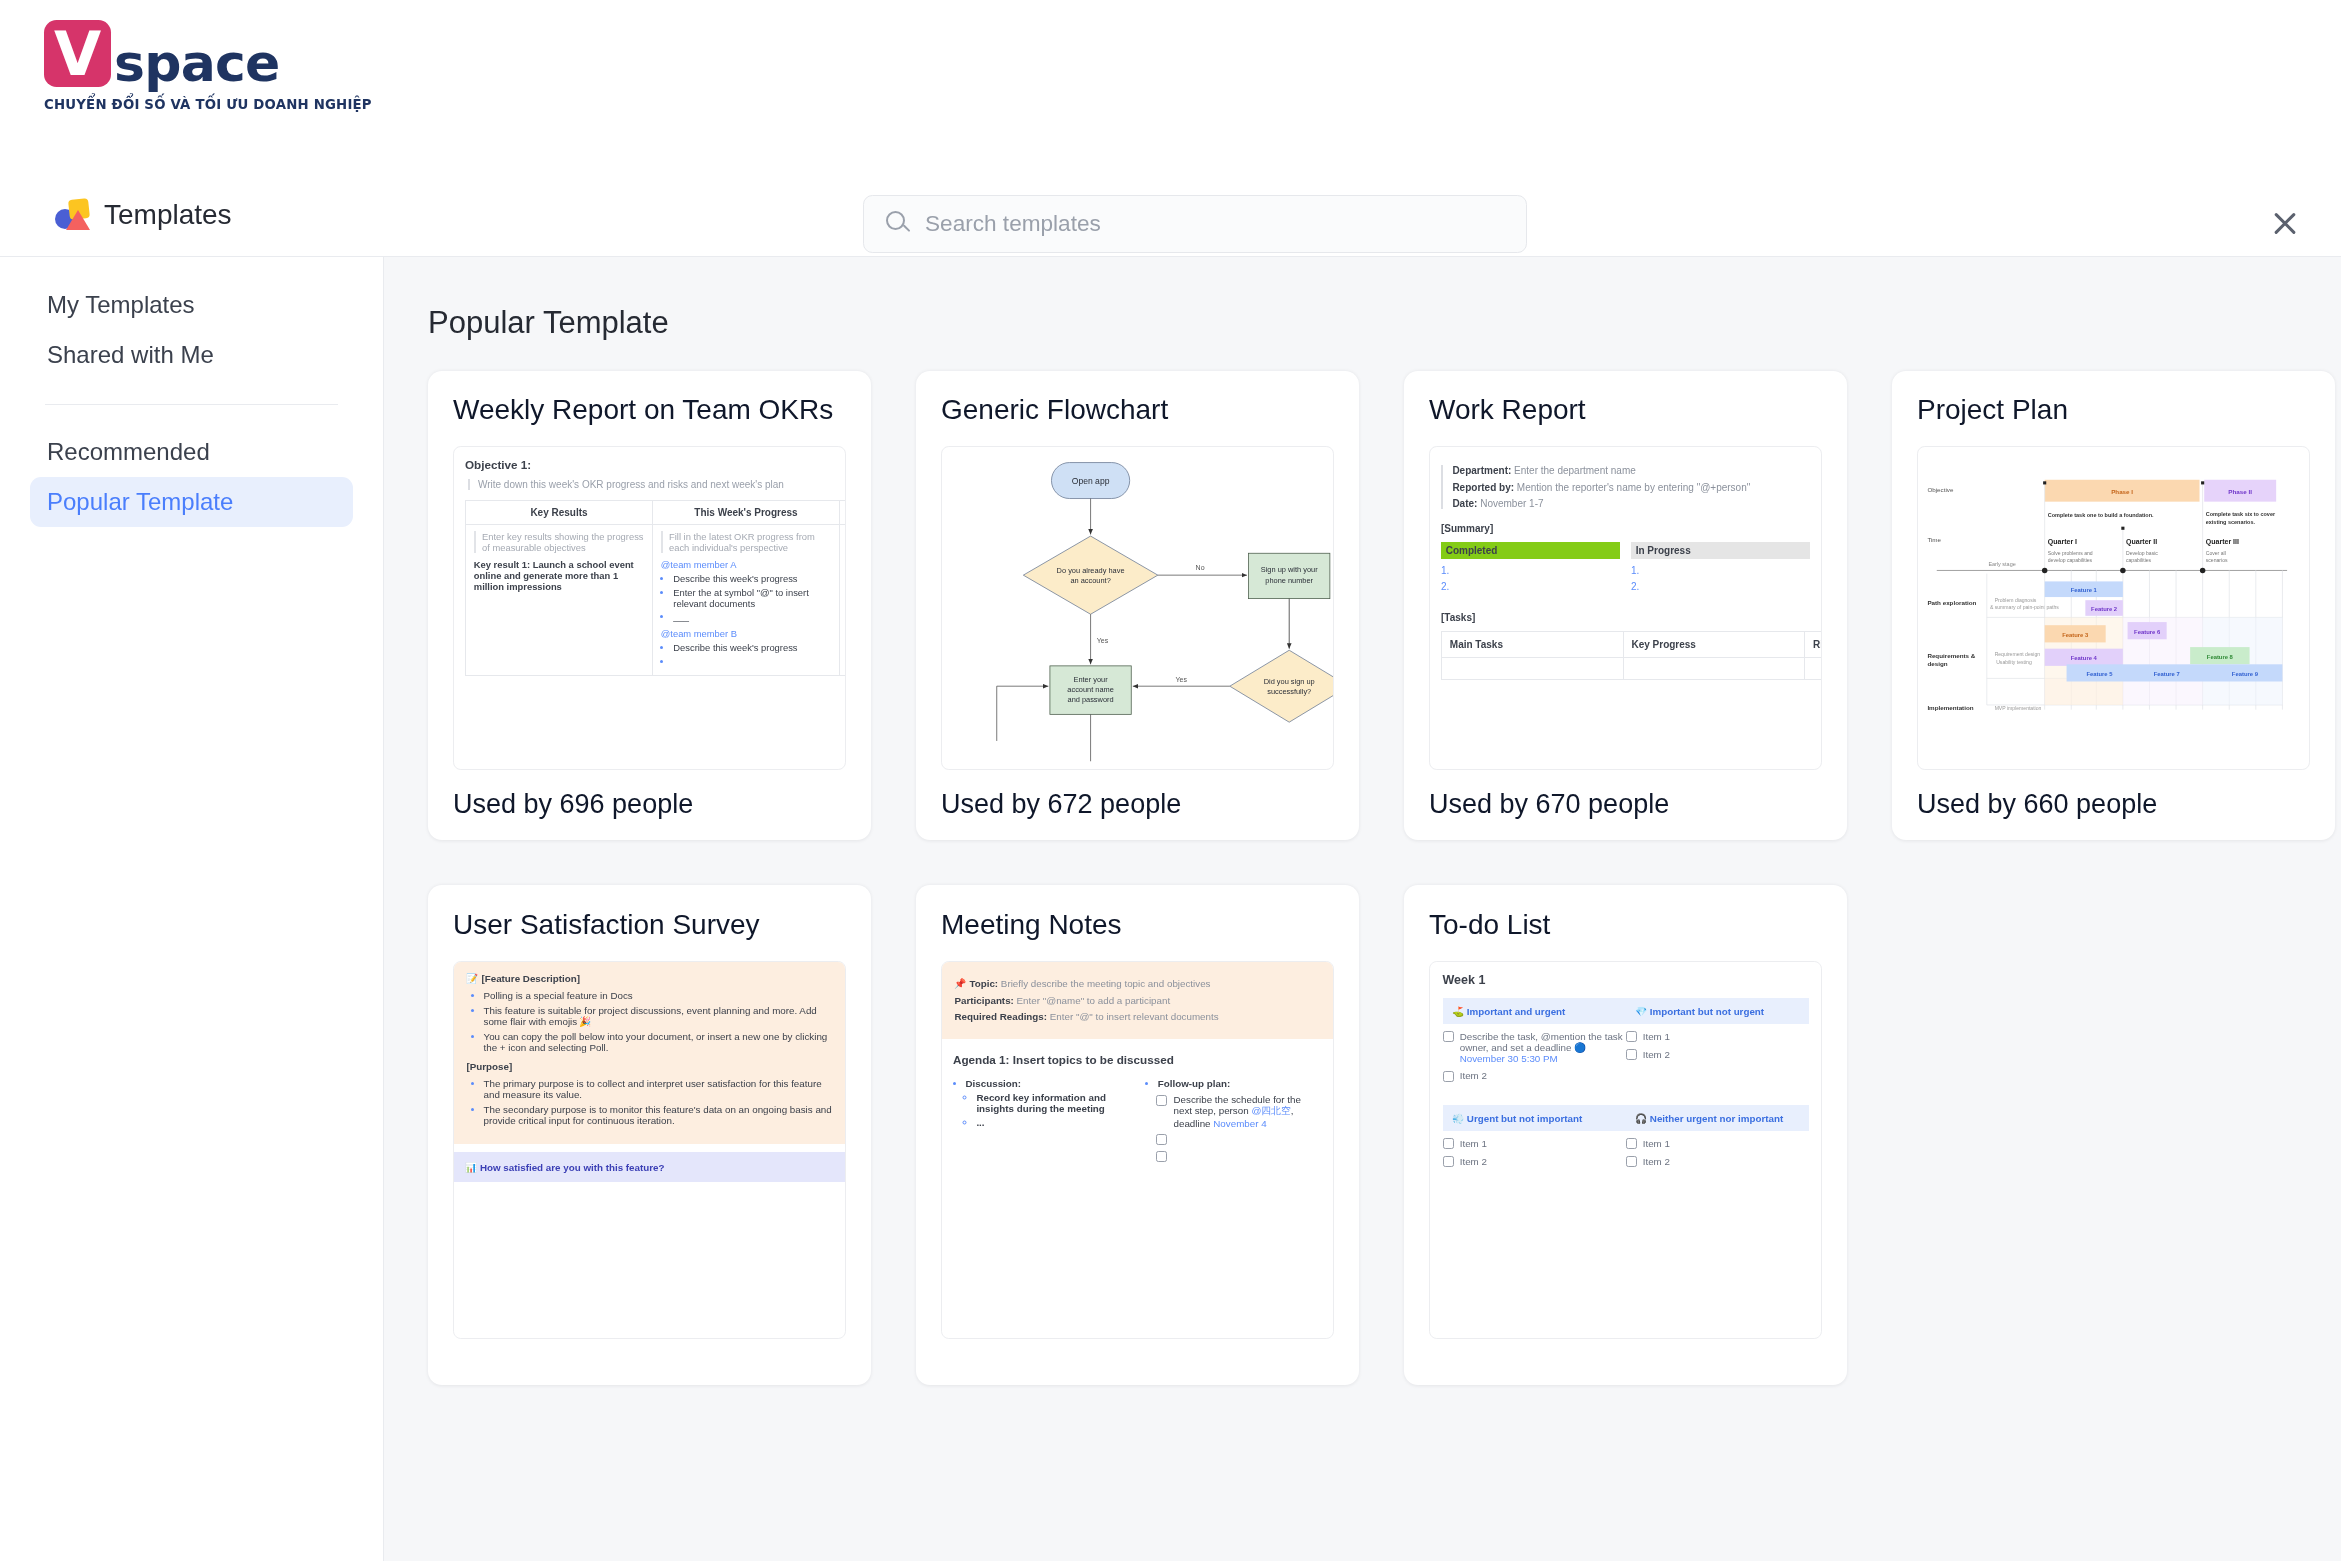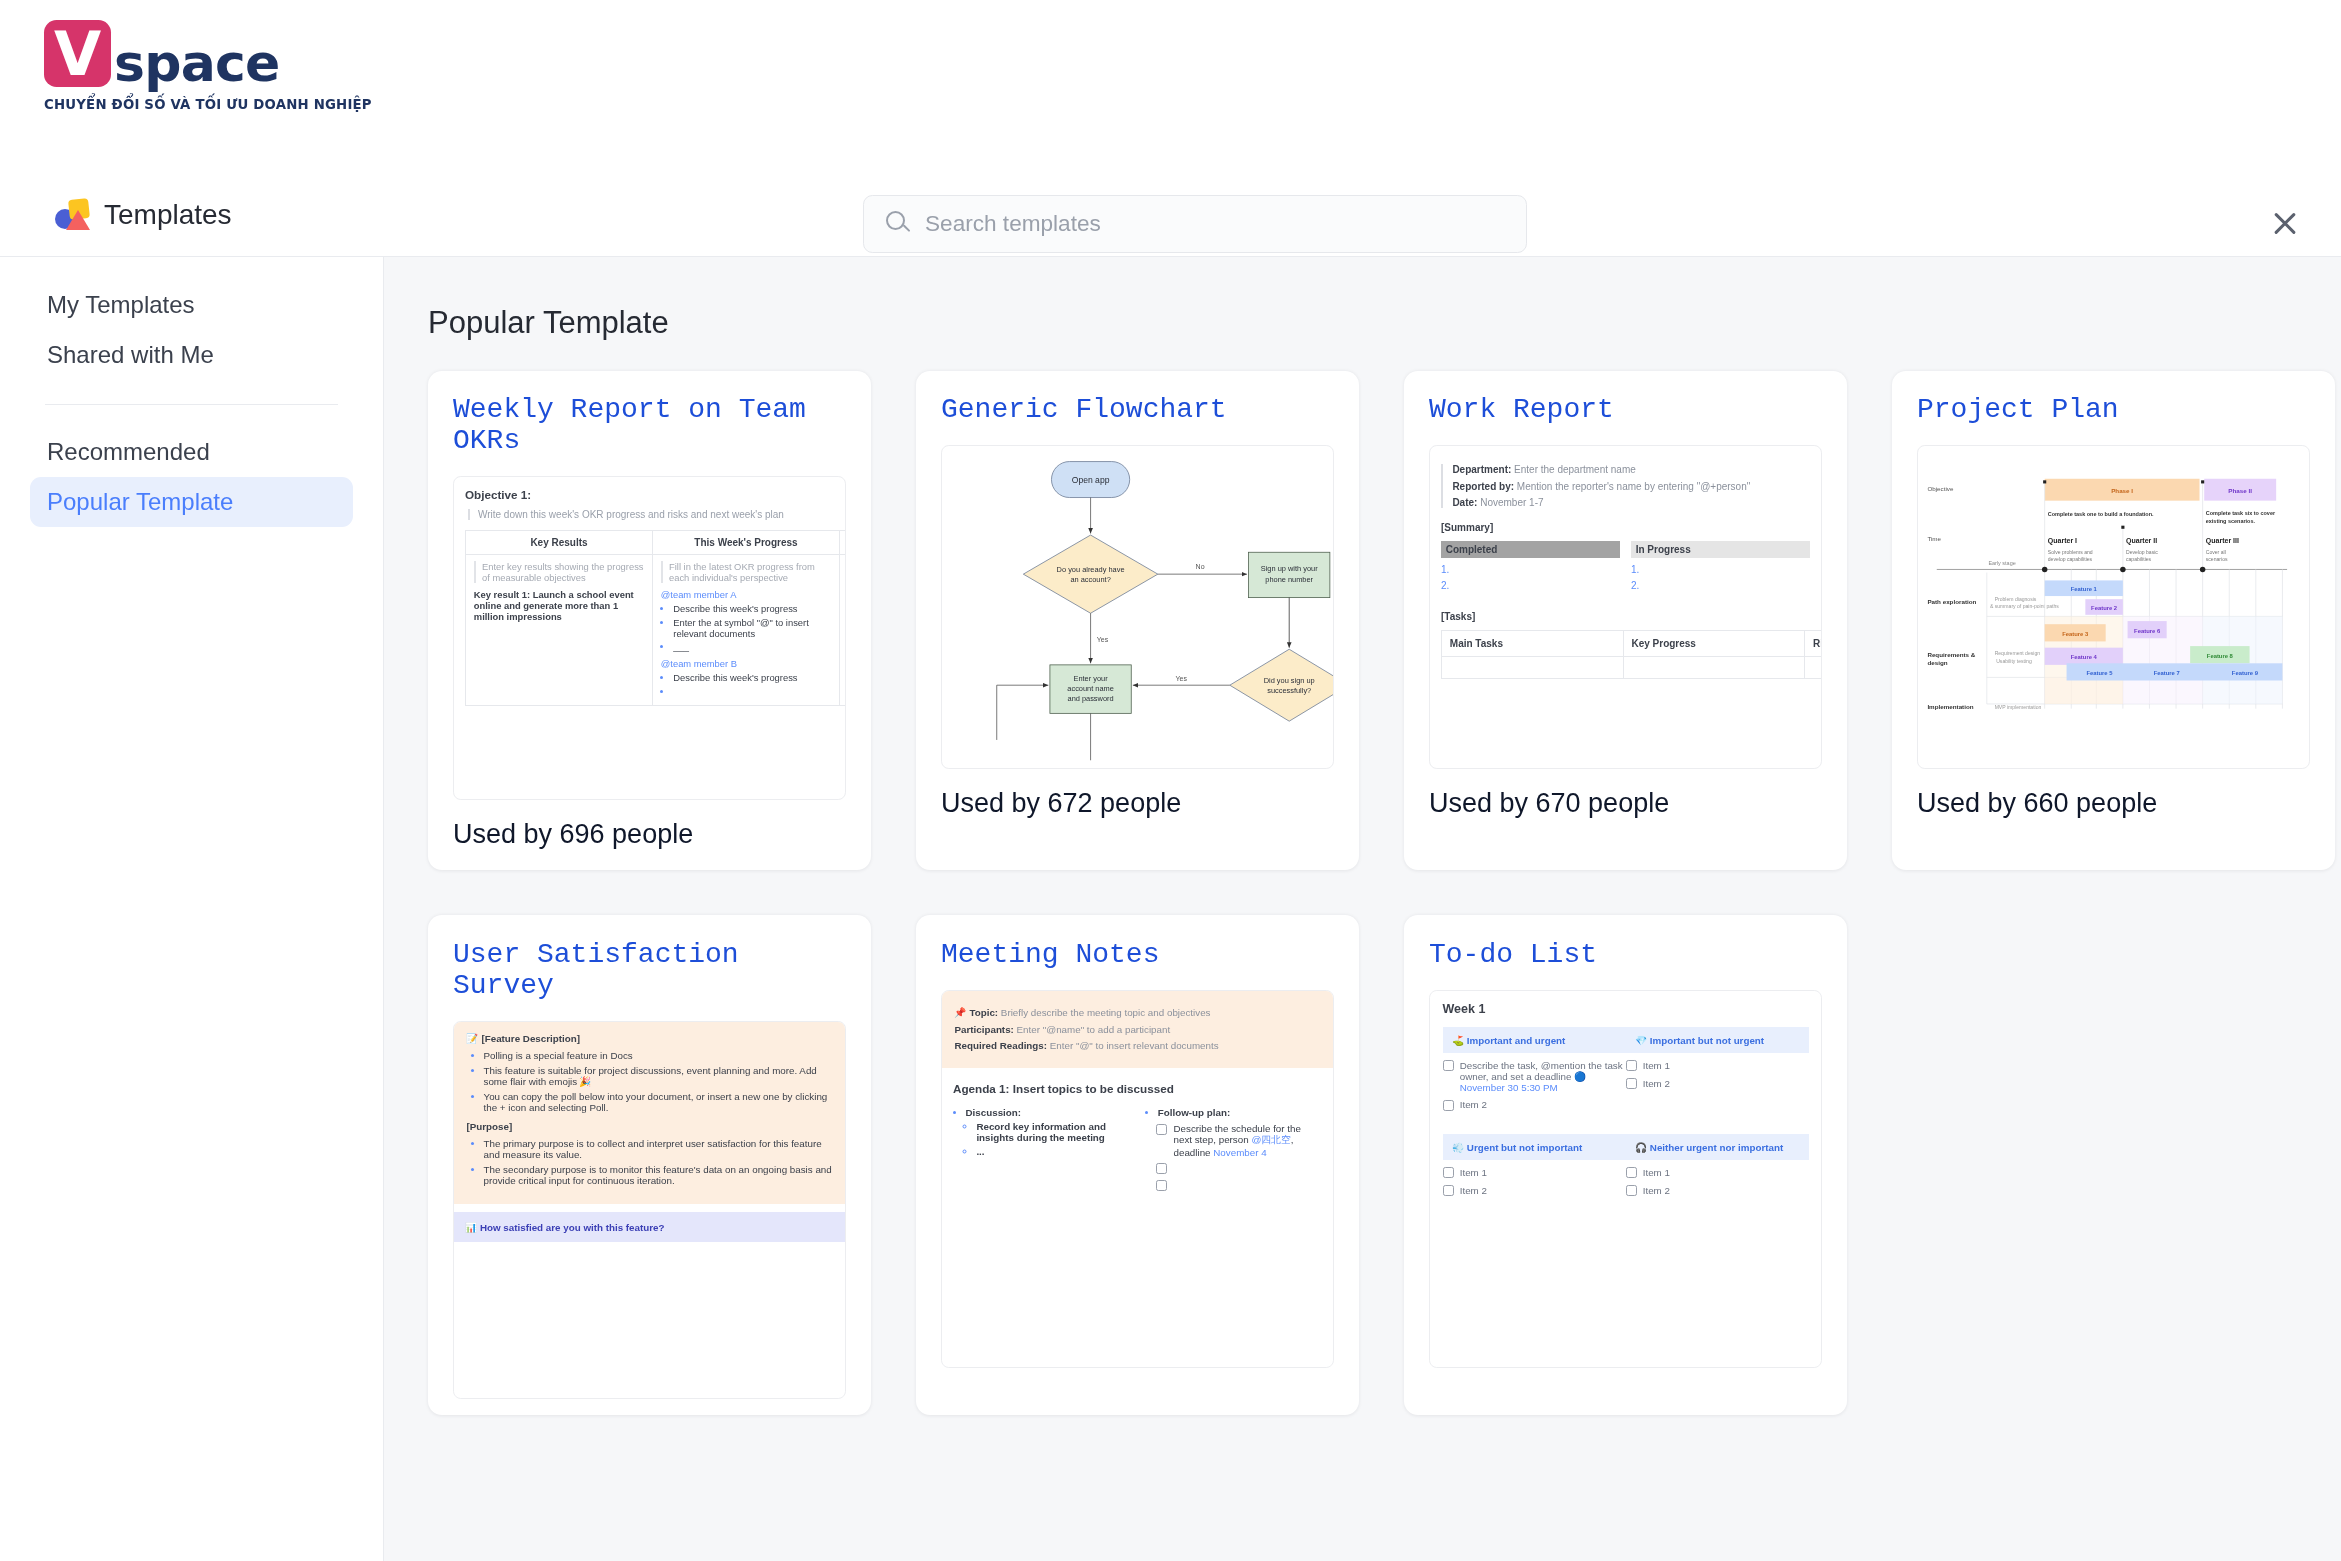--- a/index.html
+++ b/index.html
@@ -76,21 +76,21 @@
 
   .main { flex:1; background:#f6f7f9; padding:48px 0 0 44px; overflow:hidden; }
   .main-title { font-size:31px; color:#262a33; margin-bottom:30px; }
 
   .grid { display:flex; flex-wrap:wrap; gap:45px; }
   .card {
     width:443px; background:#fff; border-radius:14px;
     box-shadow:0 0.8px 3.9px rgba(20,25,40,0.08);
     padding:23.4px 25px 20px 25px; flex:0 0 443px;
   }
-  .card-title { font-size:28px; color:#1d4ed8; margin-bottom:20px;font-family:Liberation Mono, monospace; }
+  .card-title { font-size:28px; color:#0f172a; margin-bottom:20px; }
   .thumb {
     height:324px; border:0.8px solid #ecedf0; border-radius:7.8px;
     overflow:hidden; background:#fff; position:relative;
   }
   .card-used { margin-top:19px; font-size:27px; color:#0f172a; }
 
   .row2 .card { height:500px; overflow:hidden; }
   .row2 .thumb { height:378px; }
 
   
@@ -113,21 +113,21 @@
   
   .wr { padding:12.5px 11px; font-size:10px; color:#3c414b; }
   .wr .meta { border-left:2.3px solid #dcdee3; padding-left:9.4px; }
   .wr .meta div { margin:5.5px 0; white-space:nowrap; }
   .wr .meta span.lbl { font-weight:bold; color:#3c414b; }
   .wr .meta span.val { color:#8b919c; }
   .wr h4 { margin:14px 0 7.8px; font-size:10px; }
   .wr .cols { display:flex; gap:11px; }
   .wr .col { flex:1; }
   .wr .tag { font-weight:bold; padding:3.1px 4.7px; font-size:10px; }
-  .wr .tag.done { background:#a3a3a3; }
+  .wr .tag.done { background:#84cc16; }
   .wr .tag.prog { background:#e5e5e5; }
   .wr .num { color:#5b8cfb; margin:5.5px 0; }
   .wr table { border-collapse:collapse; width:546px; margin-top:6.2px; table-layout:fixed; }
   .wr th { border:0.8px solid #e6e8ec; padding:7px 7.8px; text-align:left; font-size:10px; }
   .wr tr.empty td { border:0.8px solid #e6e8ec; height:22px; }
 
   
   .gantt { width:100%; height:100%; }
 
   

